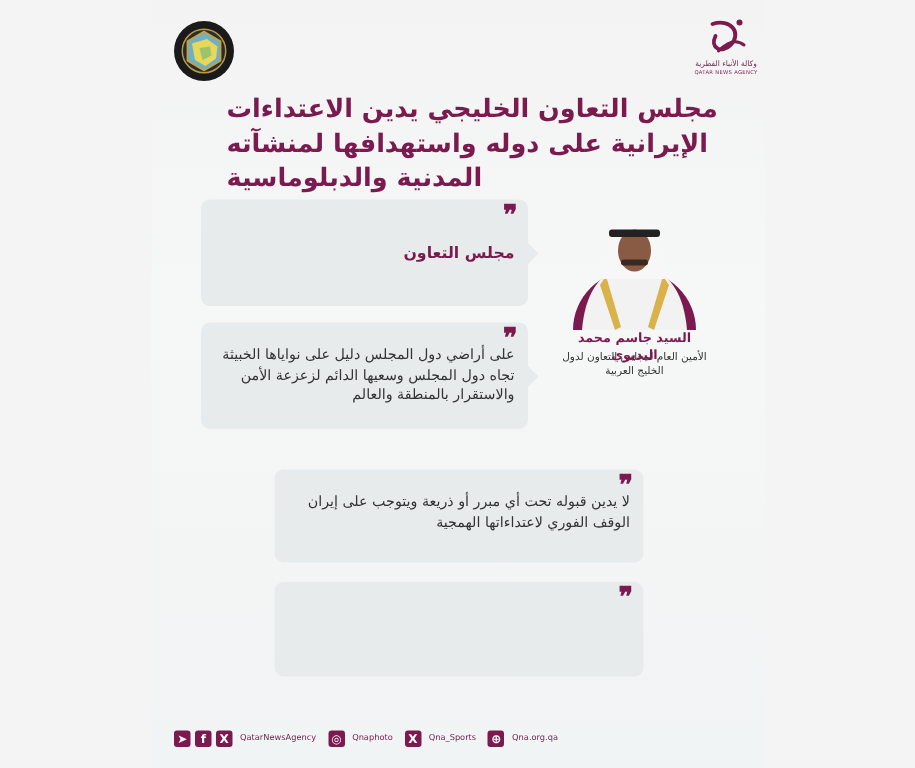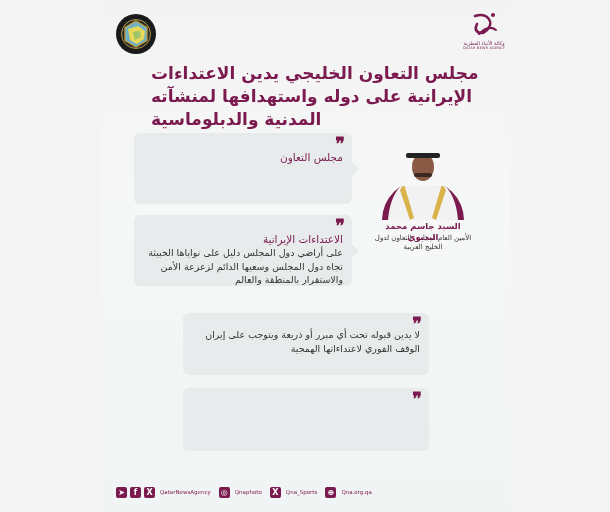--- a/index.html
+++ b/index.html
@@ -23,21 +23,21 @@
   }
 
   .card {
     position: absolute; background: #e8ebeb; border-radius: 6px;
     direction: rtl; text-align: right; padding: 6px 9px 6px 8px;
   }
   .card .quote {
     color: #7a1a4f; font-weight: bold; font-size: 18px; line-height: 10px; height: 9px;
     font-family: "DejaVu Serif", serif; letter-spacing: -2px;
   }
-  .card .head { color: #7a1a4f; font-weight: normal; font-size: 10.5px; line-height: 13px; margin-top: 3px; }
+  .card .head { color: #7a1a4f; font-weight: bold; font-size: 10.5px; line-height: 13px; margin-top: 15px; }
   .card .body { color: #333; font-size: 9.5px; line-height: 13.5px; }
   .card.pointer::after {
     content: ""; position: absolute; right: -7px; top: 28px;
     border-top: 8px solid transparent; border-bottom: 8px solid transparent;
     border-left: 8px solid #e8ebeb;
   }
   .c1 { left: 33px; top: 133px; width: 218px; height: 71px; }
   .c2 { left: 33px; top: 215px; width: 218px; height: 71px; }
   .c3 { left: 82px; top: 313px; width: 246px; height: 62px; }
   .c4 { left: 82px; top: 388px; width: 246px; height: 63px; }
@@ -84,21 +84,20 @@
 
   <div class="abs title">مجلس التعاون الخليجي يدين الاعتداءات الإيرانية على دوله واستهدافها لمنشآته المدنية والدبلوماسية</div>
 
   <div class="card c1 pointer">
     <div class="quote">❞</div>
     <div class="head">مجلس التعاون</div>
   </div>
 
   <div class="card c2 pointer">
     <div class="quote">❞</div>
-    <div class="head">الاعتداءات الإيرانية</div>
     <div class="body">على أراضي دول المجلس دليل على نواياها الخبيثة تجاه دول المجلس وسعيها الدائم لزعزعة الأمن والاستقرار بالمنطقة والعالم</div>
   </div>
 
   <div class="abs portrait">
     <svg width="86" height="80" viewBox="0 0 86 80">
       <path d="M2 80 A 41 40 0 0 1 84 80 Z" fill="#7a1a4f"></path>
       <path d="M8 80 C 10 55, 20 45, 28 40 L58 40 C 66 45, 76 55, 78 80 Z" fill="#f2f2f2"></path>
       <path d="M24 44 L34 78 L30 80 L20 50 Z" fill="#d9b24a"></path>
       <path d="M62 44 L52 78 L56 80 L66 50 Z" fill="#d9b24a"></path>
       <path d="M26 16 C 26 4, 60 4, 60 16 L64 46 L22 46 Z" fill="#f7f7f7"></path>

